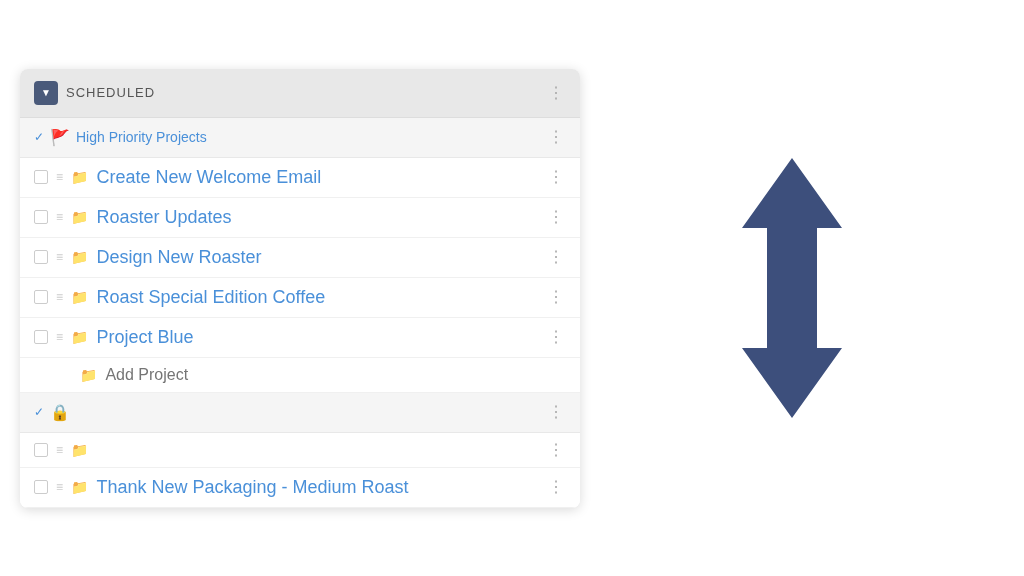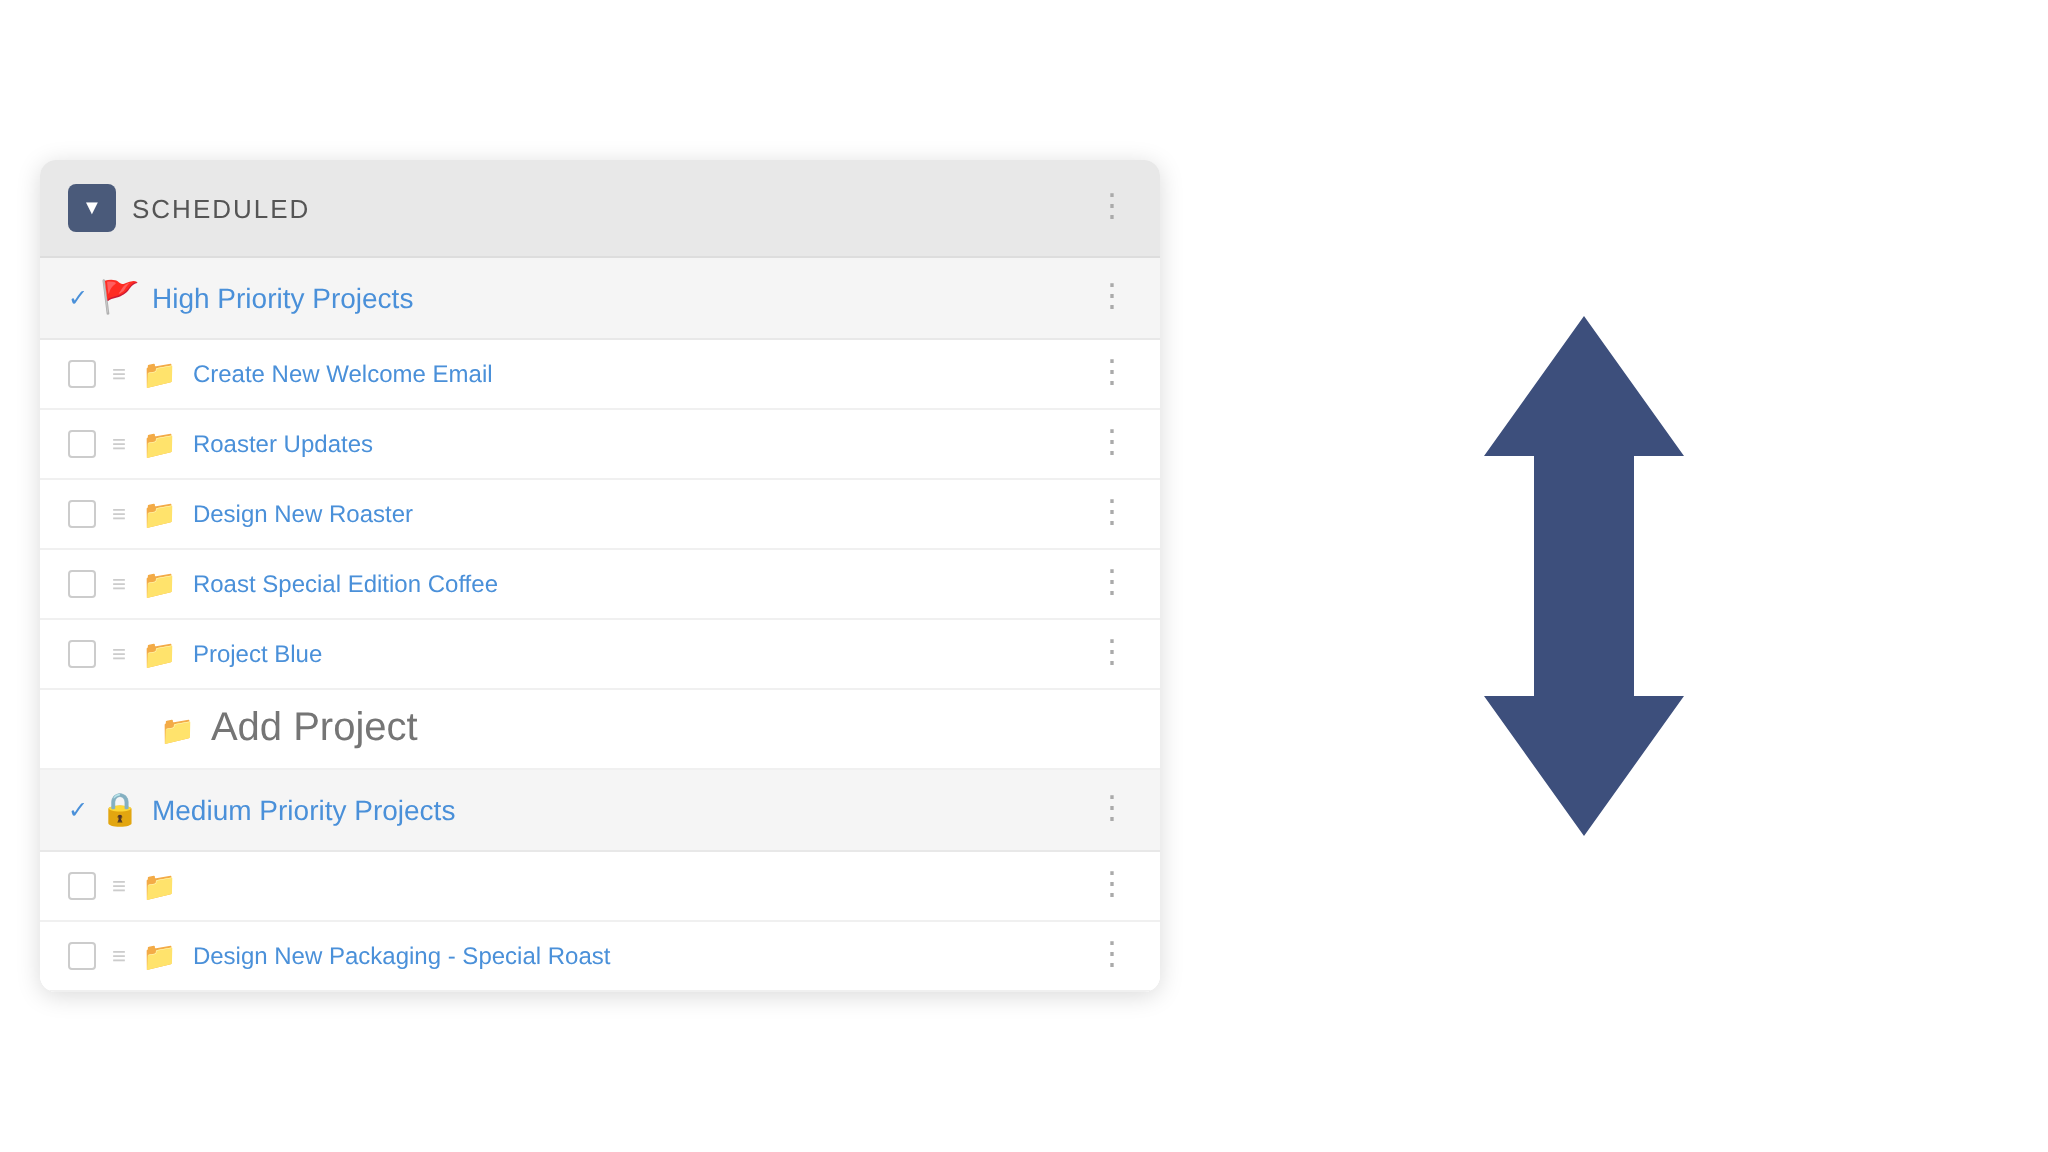--- a/index.html
+++ b/index.html
@@ -143,21 +143,21 @@
       font-size: 12px;
       cursor: grab;
     }
 
     .task-folder-icon {
       font-size: 14px;
     }
 
     .task-label {
       color: #4a90d9;
-      font-size: 12px;
+      font-size: 18px;
     }
 
     
     .add-project-row {
       padding: 8px 14px 8px 60px;
       display: flex;
       align-items: center;
       gap: 8px;
       border-bottom: 1px solid #f0f0f0;
       background: #fff;
@@ -165,21 +165,21 @@
 
     .add-project-icon {
       color: #ccc;
       font-size: 14px;
     }
 
     .add-project-input {
       border: none;
       outline: none;
       color: #bbb;
-      font-size: 20px;
+      font-size: 16px;
       background: transparent;
       cursor: pointer;
     }
 
     
     .arrow-illustration {
       display: flex;
       align-items: center;
       justify-content: center;
       flex: 1;
@@ -266,40 +266,39 @@
 
     <div class="add-project-row">
       <span class="add-project-icon">📁</span>
       <input class="add-project-input" type="text" placeholder="Add Project" style="">
     </div>
 
     <div class="section-header">
       <div class="section-header-left">
         <span class="chevron-icon">✓</span>
         <span class="priority-icon">🔒</span>
-        <span class="section-title">Medium Priority Projects</span>
       </div>
       <button class="dots-btn">⋮</button>
     </div>
 
     <div class="task-row">
       <div class="task-row-left">
         <div class="task-checkbox"></div>
         <span class="task-drag-icon">≡</span>
         <span class="task-folder-icon" style="color:#e05fa0;">📁</span>
       </div>
       <button class="dots-btn">⋮</button>
     </div>
 
     <div class="task-row">
       <div class="task-row-left">
         <div class="task-checkbox"></div>
         <span class="task-drag-icon">≡</span>
         <span class="task-folder-icon" style="color:#2da86e;">📁</span>
-        <span class="task-label">Design New Packaging - Special Roast</span>
+        <span class="task-label">Thank New Packaging - Medium Roast</span>
       </div>
       <button class="dots-btn">⋮</button>
     </div>
 
   </div>
 
   <div class="arrow-illustration">
     <svg class="arrow-svg" viewBox="0 0 120 280" xmlns="http://www.w3.org/2000/svg">
 
       <polygon points="60,10 110,80 85,80 85,200 35,200 35,80 10,80" fill="#3d4f7c"></polygon>

